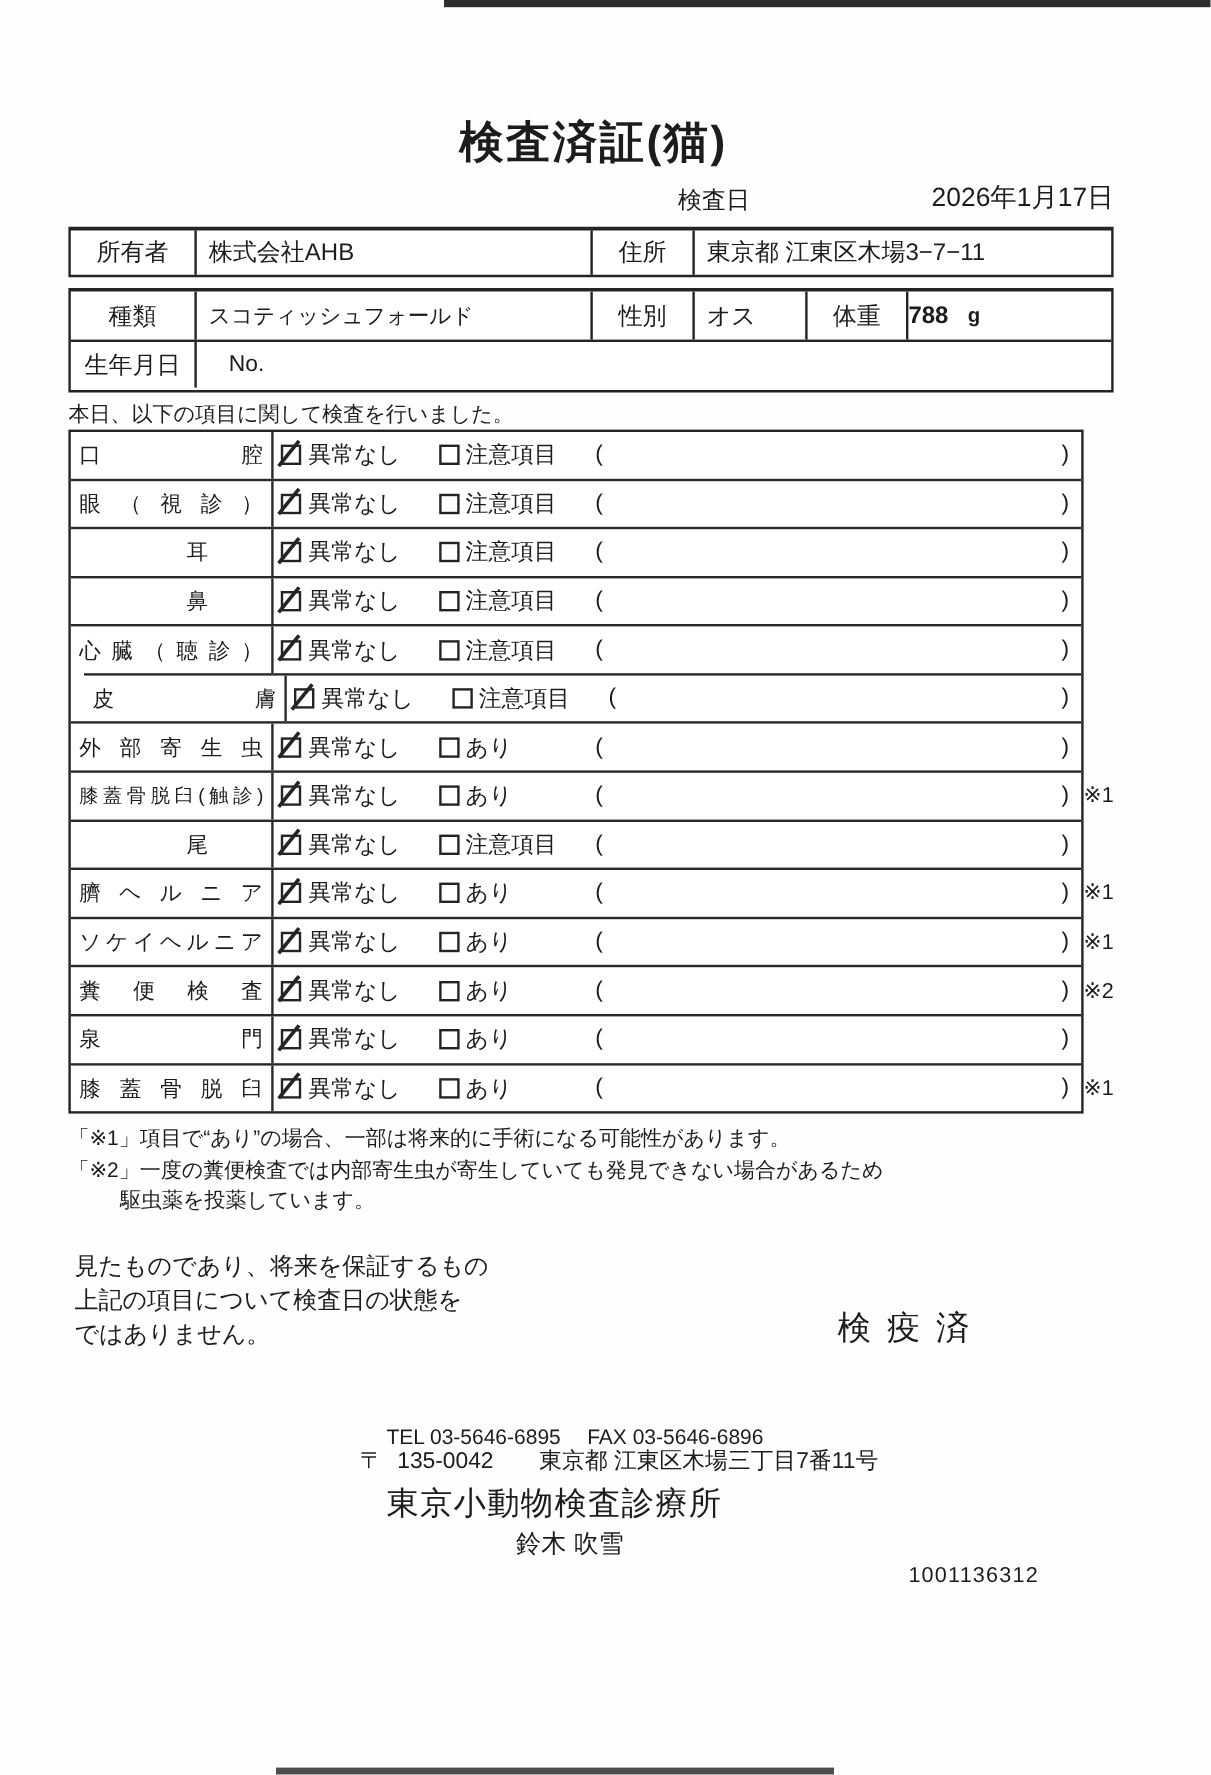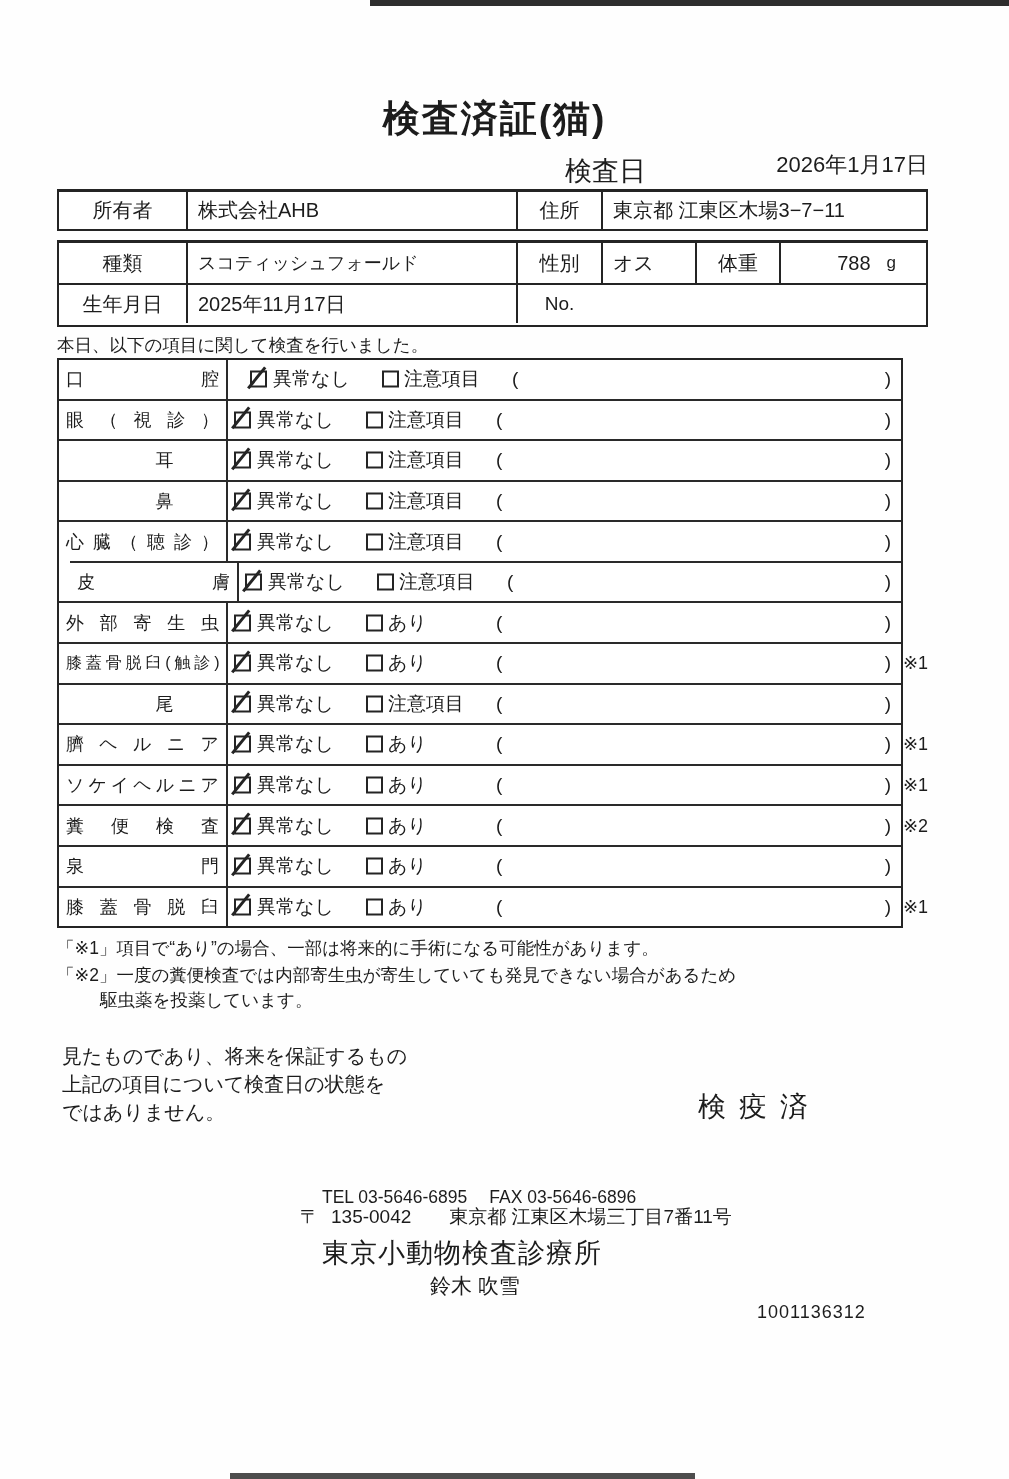--- a/index.html
+++ b/index.html
@@ -12,39 +12,39 @@
   }
   
   .artifact { position:absolute; background:#2e2e2e; }
   .artifact.top { left:370px; top:0; width:639px; height:6px; }
   .artifact.bottom { left:230px; top:1473px; width:465px; height:6px; opacity:.85; }
 
   .title {
     position:absolute; left:0; right:20px; top:94px;
     text-align:center; font-size:37px; font-weight:bold; letter-spacing:2px;
   }
-  .exam-date-label { position:absolute; left:565px; top:153px; font-size:27px; }
+  .exam-date-label { position:absolute; left:565px; top:153px; font-size:20px; }
   .exam-date-value { position:absolute; left:770px; top:150px; width:158px; text-align:right; font-size:22px; }
 
   
   .hdr-table { position:absolute; left:57px; width:871px; border:2px solid #242424; border-top-width:3px; background:#fff; }
   .hdr-row { display:flex; height:39px; }
   .hdr-row + .hdr-row { border-top:2px solid #242424; }
   .cell { display:flex; align-items:center; font-size:20px; overflow:hidden; white-space:nowrap; }
   .cell.lab { justify-content:center; }
   .cell.val { padding-left:10px; }
   .cell + .cell { border-left:2px solid #242424; }
   .t1 { top:189px; height:42px; }
   .t1 .hdr-row { height:37px; }
   .t2 { top:240px; height:87px; }
   .t2 .hdr-row { height:40px; }
-  .w-label { width:127px; }
+  .w-label { width:103px; }
   .w-val1 { width:330px; }
   .w-label2 { width:85px; }
-  .weight-cell { flex:1; justify-content:flex-end; padding-right:30px; }
+  .weight-cell { flex:1; justify-content:flex-start; padding-right:30px;font-weight:bold; }
   .weight-cell .unit { font-size:17px; margin-left:16px; }
   .no-label { font-size:19px; }
 
   
   .insp-table {
     position:absolute; left:57px; top:358px; width:846px; height:570px;
     border:2px solid #242424; display:flex; flex-direction:column; background:#fff;
   }
   .insp-row { flex:1; display:flex; position:relative; }
   .insp-row + .insp-row { border-top:2px solid #2a2a2a; }
@@ -123,30 +123,29 @@
       <div class="cell lab w-label2">性別</div>
       <div class="cell val" style="width:94px">オス</div>
       <div class="cell lab" style="width:84px">体重</div>
       <div class="cell weight-cell">
         <span>788</span>
         <span class="unit">g</span>
       </div>
     </div>
     <div class="hdr-row">
       <div class="cell lab w-label">生年月日</div>
-      <div class="cell val w-val1">2025年11月17日</div>
       <div class="cell lab w-label2 no-label">No.</div>
     </div>
   </div>
 
   <div style="position:absolute; left:57px; top:333px; font-size:17.5px;">本日、以下の項目に関して検査を行いました。</div>
 
   <div class="insp-table">
     <div style="display:flex;flex-direction:column;flex:1">
-        <div class="insp-row" style="flex: 1 1 0%; gap: 16px;">
+        <div class="insp-row" style="flex: 1 1 0%;">
       <div class="item-cell">
         <div class="item-label">口腔</div>
       </div>
       <div class="row-content">
         <span class="cb checked cb1"></span>
         <span class="opt1">異常なし</span>
         <span class="cb cb2"></span>
         <span class="opt2">注意項目</span>
         <span class="p-open">(</span>
         <span class="p-close">)</span>

